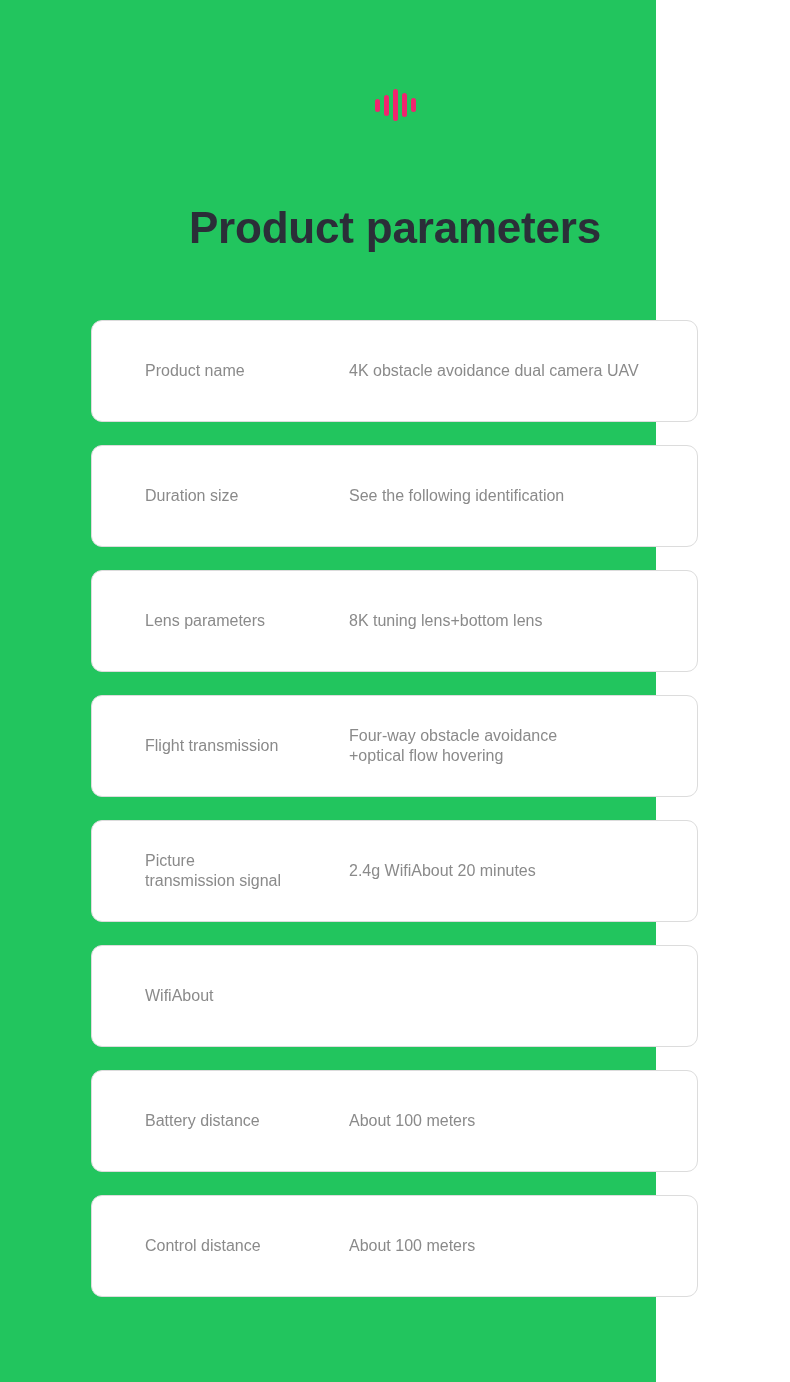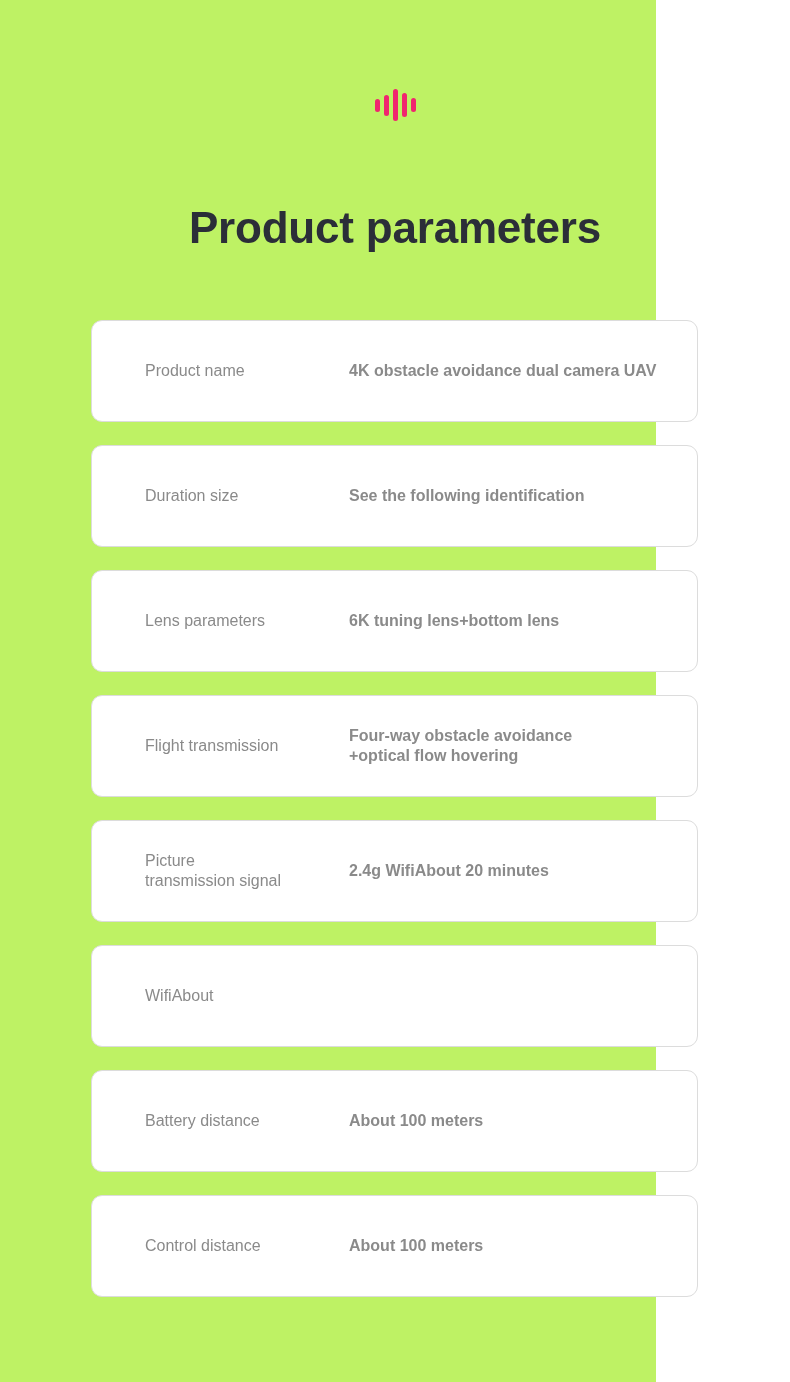--- a/index.html
+++ b/index.html
@@ -13,21 +13,21 @@
     background: #ffffff;
     font-family: "Liberation Sans", "DejaVu Sans", sans-serif;
     -webkit-font-smoothing: antialiased;
     overflow: hidden;
   }
 
   .page {
     position: relative;
     width: 656px;
     height: 1382px;
-    background: #bef264;
+    background: #22c55e;
     box-sizing: border-box;
   }
 
   
   .brand-logo {
     position: absolute;
     top: 88px;
     left: 0;
     width: 790px;
     height: 34px;
@@ -98,21 +98,21 @@
     white-space: pre-line;
   }
 
   .spec-value {
     position: absolute;
     left: 257px;
     width: 330px;
     font-size: 16px;
     line-height: 20px;
     color: #8a8a8a;
-    font-weight: bold;
+    font-weight: normal;
     white-space: pre-line;
   }
 </style>
 </head>
 <body>
 
 <div class="page">
 
   <div class="brand-logo">
     <span class="wave-bar b1"></span>
@@ -128,21 +128,21 @@
       <div class="spec-card">
         <div class="spec-label">Product name</div>
         <div class="spec-value">4K obstacle avoidance dual camera UAV</div>
       </div>
       <div class="spec-card">
         <div class="spec-label">Duration size</div>
         <div class="spec-value">See the following identification</div>
       </div>
       <div class="spec-card">
         <div class="spec-label">Lens parameters</div>
-        <div class="spec-value">6K tuning lens+bottom lens</div>
+        <div class="spec-value">8K tuning lens+bottom lens</div>
       </div>
       <div class="spec-card">
         <div class="spec-label">Flight transmission</div>
         <div class="spec-value">Four-way obstacle avoidance
 +optical flow hovering</div>
       </div>
       <div class="spec-card">
         <div class="spec-label">Picture
 transmission signal</div>
         <div class="spec-value">2.4g WifiAbout 20 minutes</div>

